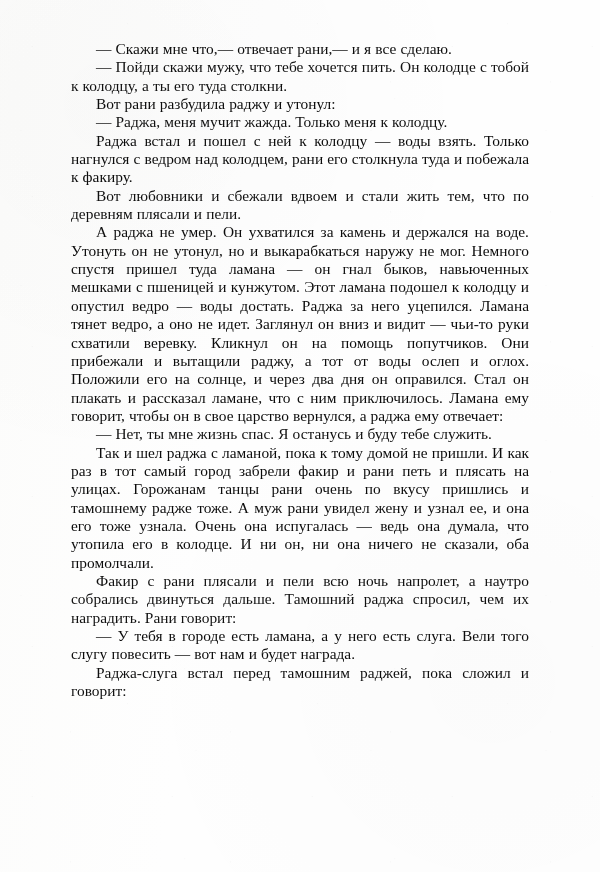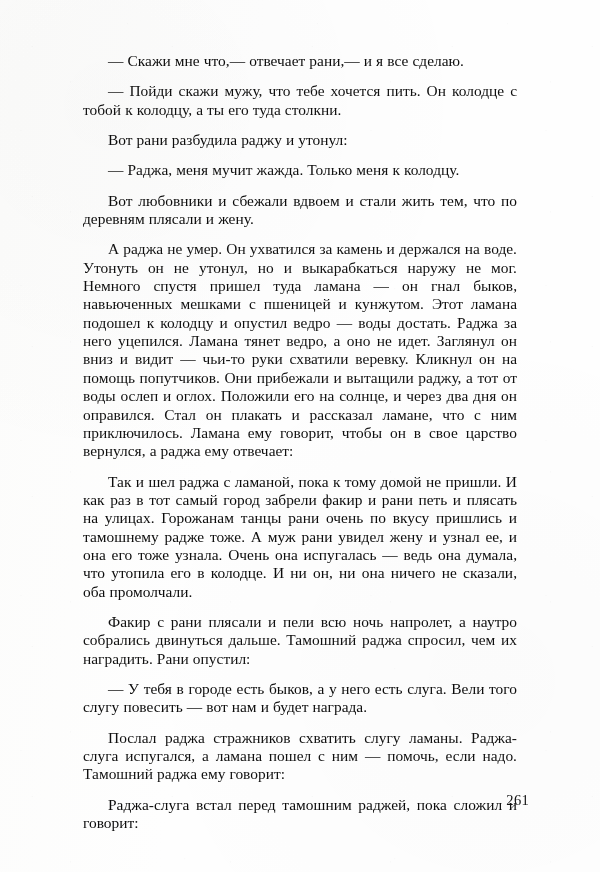--- a/index.html
+++ b/index.html
@@ -37,21 +37,21 @@
     width: 458px;
     text-align: justify;
     text-justify: inter-word;
     font-size: 15.4px;
     line-height: 18.35px;
     letter-spacing: 0.02px;
     word-spacing: 0.2px;
   }
 
   .para {
-    margin: 12px;
+    margin: 0;
     padding: 0;
     text-indent: 25px;
     text-align: justify;
     text-align-last: left;
     hyphens: manual;
   }
 
   
   .para:nth-of-type(odd)  { color: #0c0c0c; }
   .para:nth-of-type(even) { color: #101010; }
@@ -87,25 +87,25 @@
 </head>
 <body>
 
 <div class="page-sheet">
 
   <div class="text-block">
     <p class="para">— Скажи мне что,— отвечает рани,— и я все сделаю.</p>
     <p class="para">— Пойди скажи мужу, что тебе хочется пить. Он колодце с тобой к колодцу, а ты его туда столкни.</p>
     <p class="para">Вот рани разбудила раджу и утонул:</p>
     <p class="para">— Раджа, меня мучит жажда. Только меня к колодцу.</p>
-    <p class="para">Вот любовники и сбежали вдвоем и стали жить тем, что по деревням плясали и жену.</p>
+    <p class="para">Раджа встал и пошел с ней к колодцу — воды взять. Только нагнулся с ведром над колодцем, рани его столкнула туда и побежала к факиру.</p>
+    <p class="para">Вот любовники и сбежали вдвоем и стали жить тем, что по деревням плясали и пели.</p>
     <p class="para">А раджа не умер. Он ухватился за камень и держался на воде. Утонуть он не утонул, но и выкарабкаться наружу не мог. Немного спустя пришел туда ламана — он гнал быков, навьюченных мешками с пшеницей и кунжутом. Этот ламана подошел к колодцу и опустил ведро — воды достать. Раджа за него уцепился. Ламана тянет ведро, а оно не идет. Заглянул он вниз и видит — чьи-то руки схватили веревку. Кликнул он на помощь попутчиков. Они прибежали и вытащили раджу, а тот от воды ослеп и оглох. Положили его на солнце, и через два дня он оправился. Стал он плакать и рассказал ламане, что с ним приключилось. Ламана ему говорит, чтобы он в свое царство вернулся, а раджа ему отвечает:</p>
+    <p class="para">— Нет, ты мне жизнь спас. Я останусь и буду тебе служить.</p>
     <p class="para">Так и шел раджа с ламаной, пока к тому домой не пришли. И как раз в тот самый город забрели факир и рани петь и плясать на улицах. Горожанам танцы рани очень по вкусу пришлись и тамошнему радже тоже. А муж рани увидел жену и узнал ее, и она его тоже узнала. Очень она испугалась — ведь она думала, что утопила его в колодце. И ни он, ни она ничего не сказали, оба промолчали.</p>
-    <p class="para">Факир с рани плясали и пели всю ночь напролет, а наутро собрались двинуться дальше. Тамошний раджа спросил, чем их наградить. Рани опустил:</p>
-    <p class="para">— У тебя в городе есть быков, а у него есть слуга. Вели того слугу повесить — вот нам и будет награда.</p>
-    <p class="para">Послал раджа стражников схватить слугу ламаны. Раджа-слуга испугался, а ламана пошел с ним — помочь, если надо. Тамошний раджа ему говорит:</p>
+    <p class="para">Факир с рани плясали и пели всю ночь напролет, а наутро собрались двинуться дальше. Тамошний раджа спросил, чем их наградить. Рани говорит:</p>
+    <p class="para">— У тебя в городе есть ламана, а у него есть слуга. Вели того слугу повесить — вот нам и будет награда.</p>
     <p class="para">Раджа-слуга встал перед тамошним раджей, пока сложил и говорит:</p>
   </div>
 
-  <div class="folio">261</div>
 
   <div class="scan-grain"></div>
 </div>
 
 </body></html>

